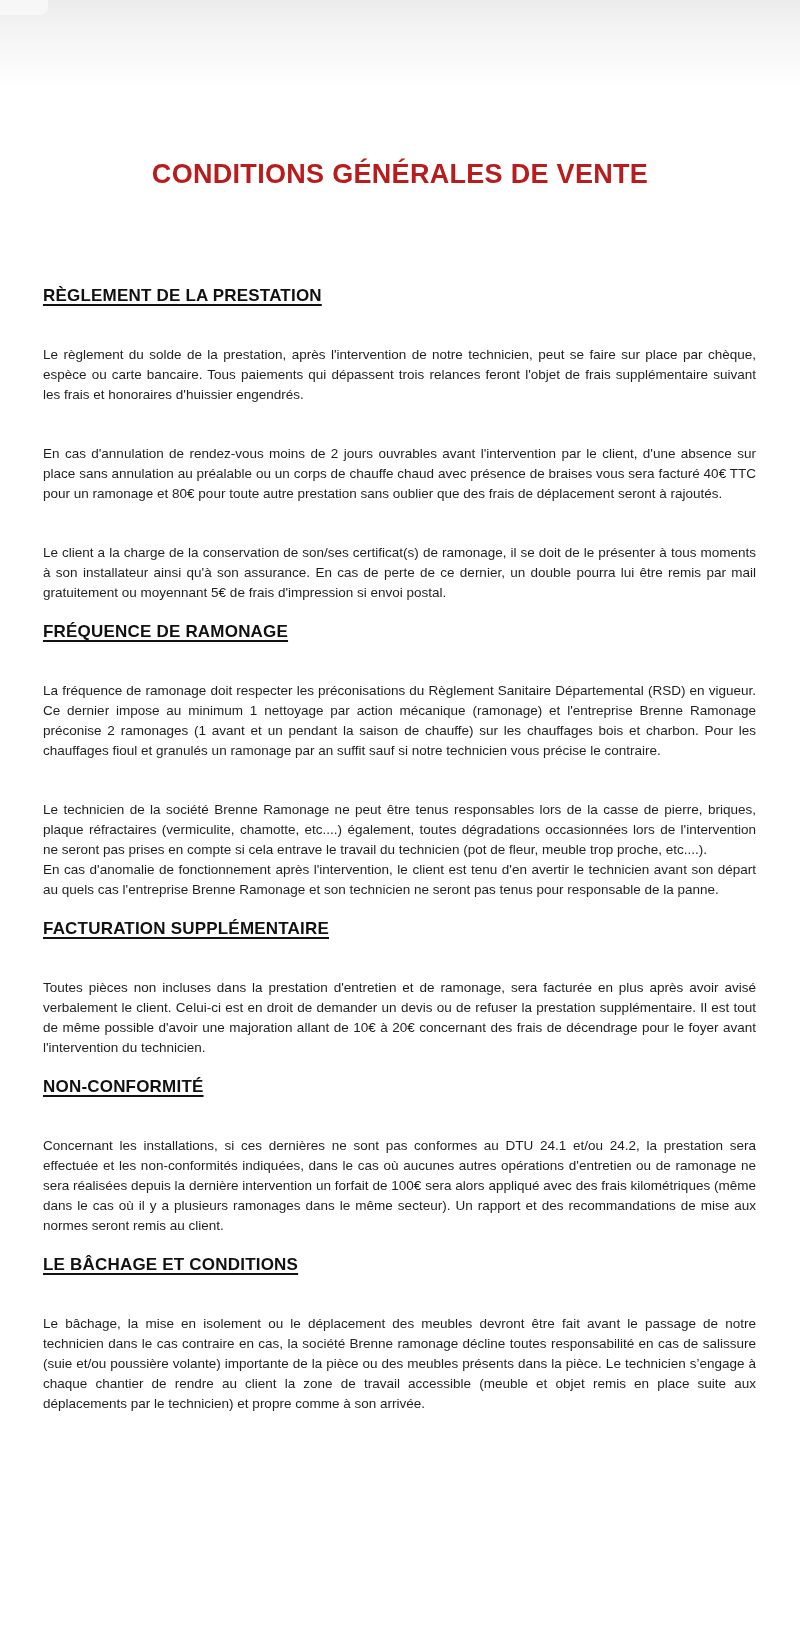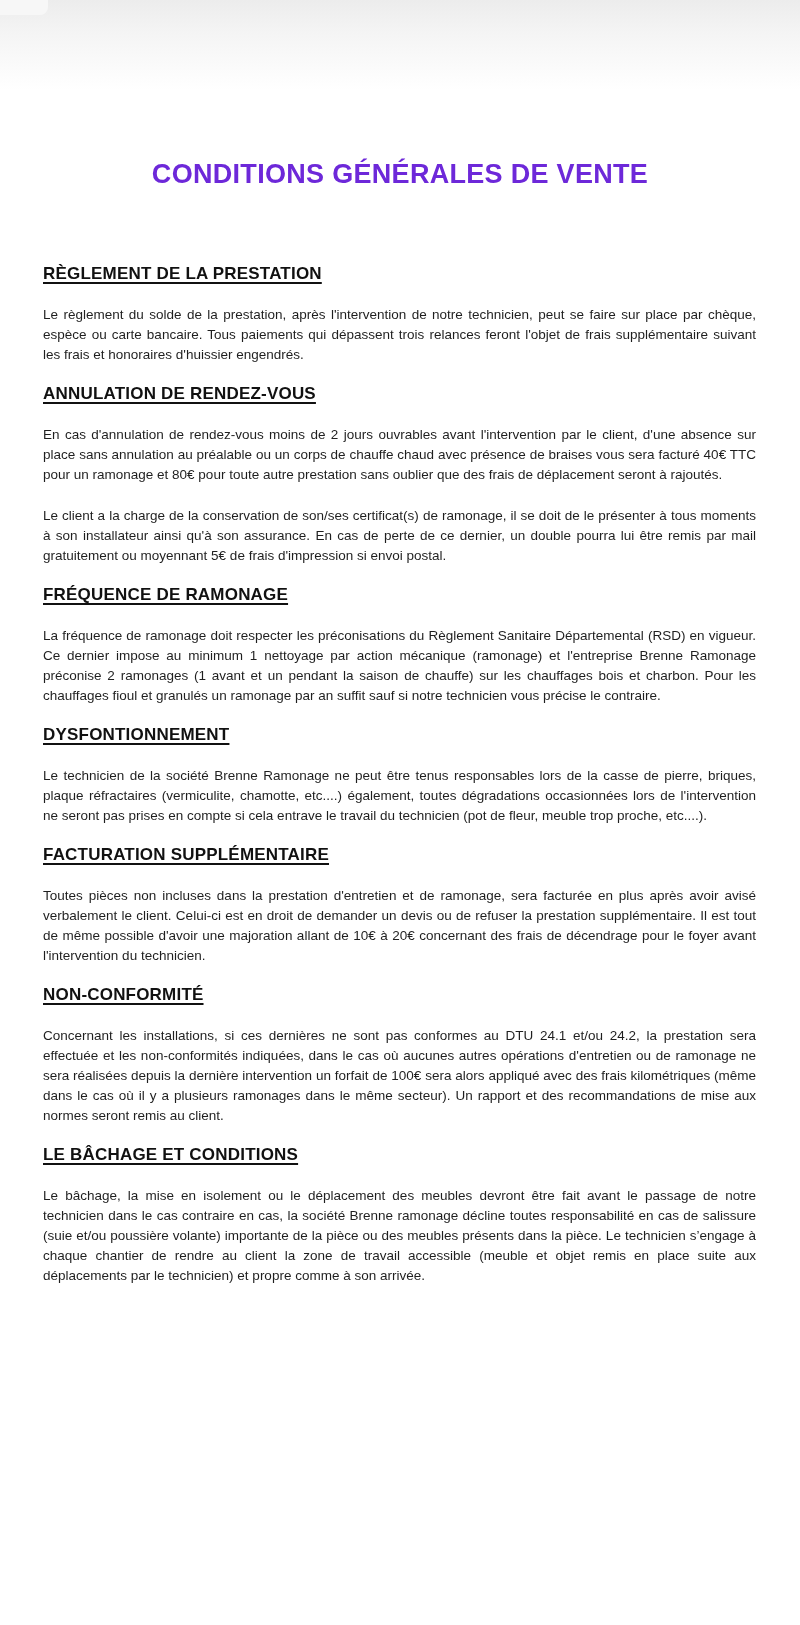--- a/index.html
+++ b/index.html
@@ -31,43 +31,43 @@
     border-bottom-right-radius: 8px;
     pointer-events: none;
   }
   .page-title {
     position: relative;
     margin: 158px 0 0 0;
     text-align: center;
     font-size: 27px;
     font-weight: bold;
     letter-spacing: 0.3px;
-    color: #6d28d9;
+    color: #b91c1c;
     line-height: 32px;
   }
   .doc-body {
     position: relative;
     padding: 0 44px 0 43px;
   }
   .section-heading {
     font-size: 17px;
     font-weight: bold;
     line-height: 20px;
     letter-spacing: 0.2px;
     color: #111111;
     text-decoration: underline;
     text-decoration-thickness: 2px;
     text-underline-offset: 3px;
     margin: 19px 0 0 0;
   }
   #sections section:first-child .section-heading {
-    margin-top: 74px;
+    margin-top: 96px;
   }
   .paragraph-group {
-    margin-top: 21px;
+    margin-top: 39px;
   }
   .body-paragraph {
     margin: 0;
     font-size: 13.5px;
     line-height: 20px;
     text-align: justify;
     color: #1f1f1f;
   }
 </style>
 </head>
@@ -81,43 +81,42 @@
 <main class="doc-body">
   <div id="sections">
   <section class="cgv-section">
     <h2 class="section-heading">RÈGLEMENT DE LA PRESTATION</h2>
     <div class="paragraph-group">
           <p class="body-paragraph">Le règlement du solde de la prestation, après l'intervention de notre technicien, peut se faire sur place par chèque, espèce ou carte bancaire. Tous paiements qui dépassent trois relances feront l'objet de frais supplémentaire suivant les frais et honoraires d'huissier engendrés.</p>
         </div>
   </section>
 
   <section class="cgv-section">
-    <h2 class="section-heading">ANNULATION DE RENDEZ-VOUS</h2>
     <div class="paragraph-group">
           <p class="body-paragraph">En cas d'annulation de rendez-vous moins de 2 jours ouvrables avant l'intervention par le client, d'une absence sur place sans annulation au préalable ou un corps de chauffe chaud avec présence de braises vous sera facturé 40€ TTC pour un ramonage et 80€ pour toute autre prestation sans oublier que des frais de déplacement seront à rajoutés.</p>
         </div>
   </section>
 
   <section class="cgv-section">
     <div class="paragraph-group">
           <p class="body-paragraph">Le client a la charge de la conservation de son/ses certificat(s) de ramonage, il se doit de le présenter à tous moments à son installateur ainsi qu'à son assurance. En cas de perte de ce dernier, un double pourra lui être remis par mail gratuitement ou moyennant 5€ de frais d'impression si envoi postal.</p>
         </div>
   </section>
 
   <section class="cgv-section">
     <h2 class="section-heading">FRÉQUENCE DE RAMONAGE</h2>
     <div class="paragraph-group">
           <p class="body-paragraph">La fréquence de ramonage doit respecter les préconisations du Règlement Sanitaire Départemental (RSD) en vigueur. Ce dernier impose au minimum 1 nettoyage par action mécanique (ramonage) et l'entreprise Brenne Ramonage préconise 2 ramonages (1 avant et un pendant la saison de chauffe) sur les chauffages bois et charbon. Pour les chauffages fioul et granulés un ramonage par an suffit sauf si notre technicien vous précise le contraire.</p>
         </div>
   </section>
 
   <section class="cgv-section">
-    <h2 class="section-heading">DYSFONTIONNEMENT</h2>
     <div class="paragraph-group">
           <p class="body-paragraph">Le technicien de la société Brenne Ramonage ne peut être tenus responsables lors de la casse de pierre, briques, plaque réfractaires (vermiculite, chamotte, etc....) également, toutes dégradations occasionnées lors de l'intervention ne seront pas prises en compte si cela entrave le travail du technicien (pot de fleur, meuble trop proche, etc....).</p>
+          <p class="body-paragraph">En cas d'anomalie de fonctionnement après l'intervention, le client est tenu d'en avertir le technicien avant son départ au quels cas l'entreprise Brenne Ramonage et son technicien ne seront pas tenus pour responsable de la panne.</p>
         </div>
   </section>
 
   <section class="cgv-section">
     <h2 class="section-heading">FACTURATION SUPPLÉMENTAIRE</h2>
     <div class="paragraph-group">
           <p class="body-paragraph">Toutes pièces non incluses dans la prestation d'entretien et de ramonage, sera facturée en plus après avoir avisé verbalement le client. Celui-ci est en droit de demander un devis ou de refuser la prestation supplémentaire. Il est tout de même possible d'avoir une majoration allant de 10€ à 20€ concernant des frais de décendrage pour le foyer avant l'intervention du technicien.</p>
         </div>
   </section>
 

